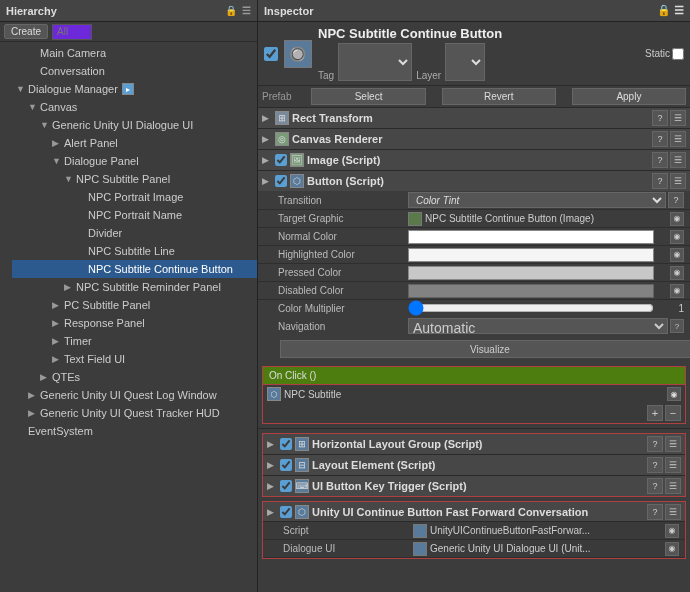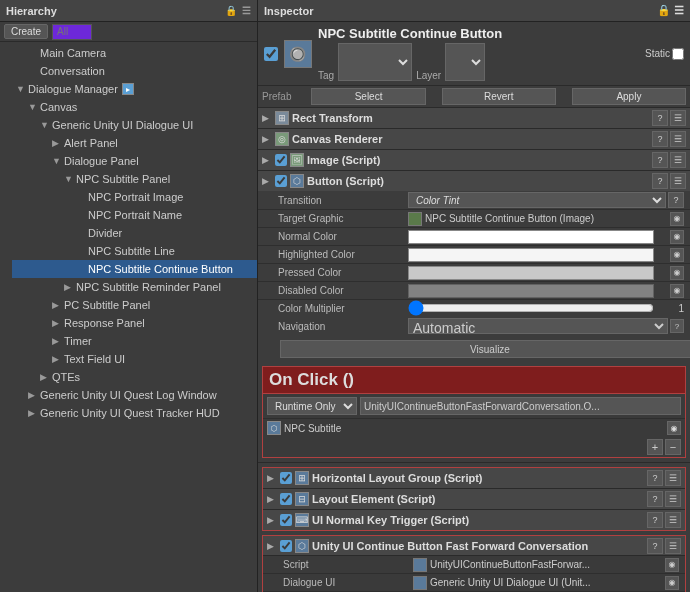--- a/index.html
+++ b/index.html
@@ -293,24 +293,24 @@
       accent-color: #5a9fd4;
     }
 
     
     .onclick-section {
       border: 1px solid #b04040;
       margin: 4px;
       background: #3a3a3a;
     }
     .onclick-header {
-      background: #7f1d1d;
+      background: #4d7c0f;
       padding: 3px 6px;
-      font-size: 17px;
-      font-weight: bold;
+      font-size: 10px;
+      font-weight: normal;
       color: #ddd;
       border-bottom: 1px solid #b04040;
     }
     .onclick-row {
       display: flex;
       align-items: center;
       padding: 3px 4px;
       gap: 3px;
       border-bottom: 1px solid #2e2e2e;
     }
@@ -621,20 +621,24 @@
         <span class="arrow">▶</span>
       <span class="item-label">Generic Unity UI Quest Log Window</span>
     </div>
 
     <div class="tree-item">
       <span class="indent"></span>
         <span class="arrow">▶</span>
       <span class="item-label">Generic Unity UI Quest Tracker HUD</span>
     </div>
 
+    <div class="tree-item">
+      <span class="arrow"> </span>
+      <span class="item-label">EventSystem</span>
+    </div>
   </div>
 </div>
 
 <div class="inspector-panel">
   <div class="inspector-header">
     <span>Inspector</span>
     <div style="display:flex;align-items:center;gap:3px;">
       <span>🔒</span>
       <span>☰</span>
     </div>
@@ -777,26 +781,20 @@
       </div>
 
       <div style="padding:2px 6px;">
         <button class="visualize-btn">Visualize</button>
       </div>
 
       <div class="onclick-section">
         <div class="onclick-header">
           <span>On Click ()</span>
         </div>
-        <div class="onclick-row">
-          <select class="onclick-dropdown">
-            <option>Runtime Only</option>
-          </select>
-          <input type="text" class="onclick-method" value="UnityUIContinueButtonFastForwardConversation.O..." style="">
-        </div>
         <div class="onclick-obj-row">
           <div class="onclick-obj-icon">⬡</div>
           <span class="onclick-obj-label">NPC Subtitle</span>
           <div class="onclick-obj-dot">◉</div>
         </div>
         <div class="onclick-adddel">
           <div class="adddel-btn">+</div>
           <div class="adddel-btn">−</div>
         </div>
       </div>
@@ -828,21 +826,21 @@
             <div class="comp-btn">☰</div>
           </div>
         </div>
       </div>
 
       <div class="component" style="border:none;">
         <div class="component-header">
           <span class="component-arrow">▶</span>
           <input type="checkbox" checked="" class="component-check" style="">
           <div class="component-icon" style="background:#5a7a9a;">⌨</div>
-          <span class="component-name">UI Normal Key Trigger (Script)</span>
+          <span class="component-name">UI Button Key Trigger (Script)</span>
           <div class="component-btns">
             <div class="comp-btn">?</div>
             <div class="comp-btn">☰</div>
           </div>
         </div>
       </div>
     </div>
 
     <div class="script-section">
       <div class="script-header">

